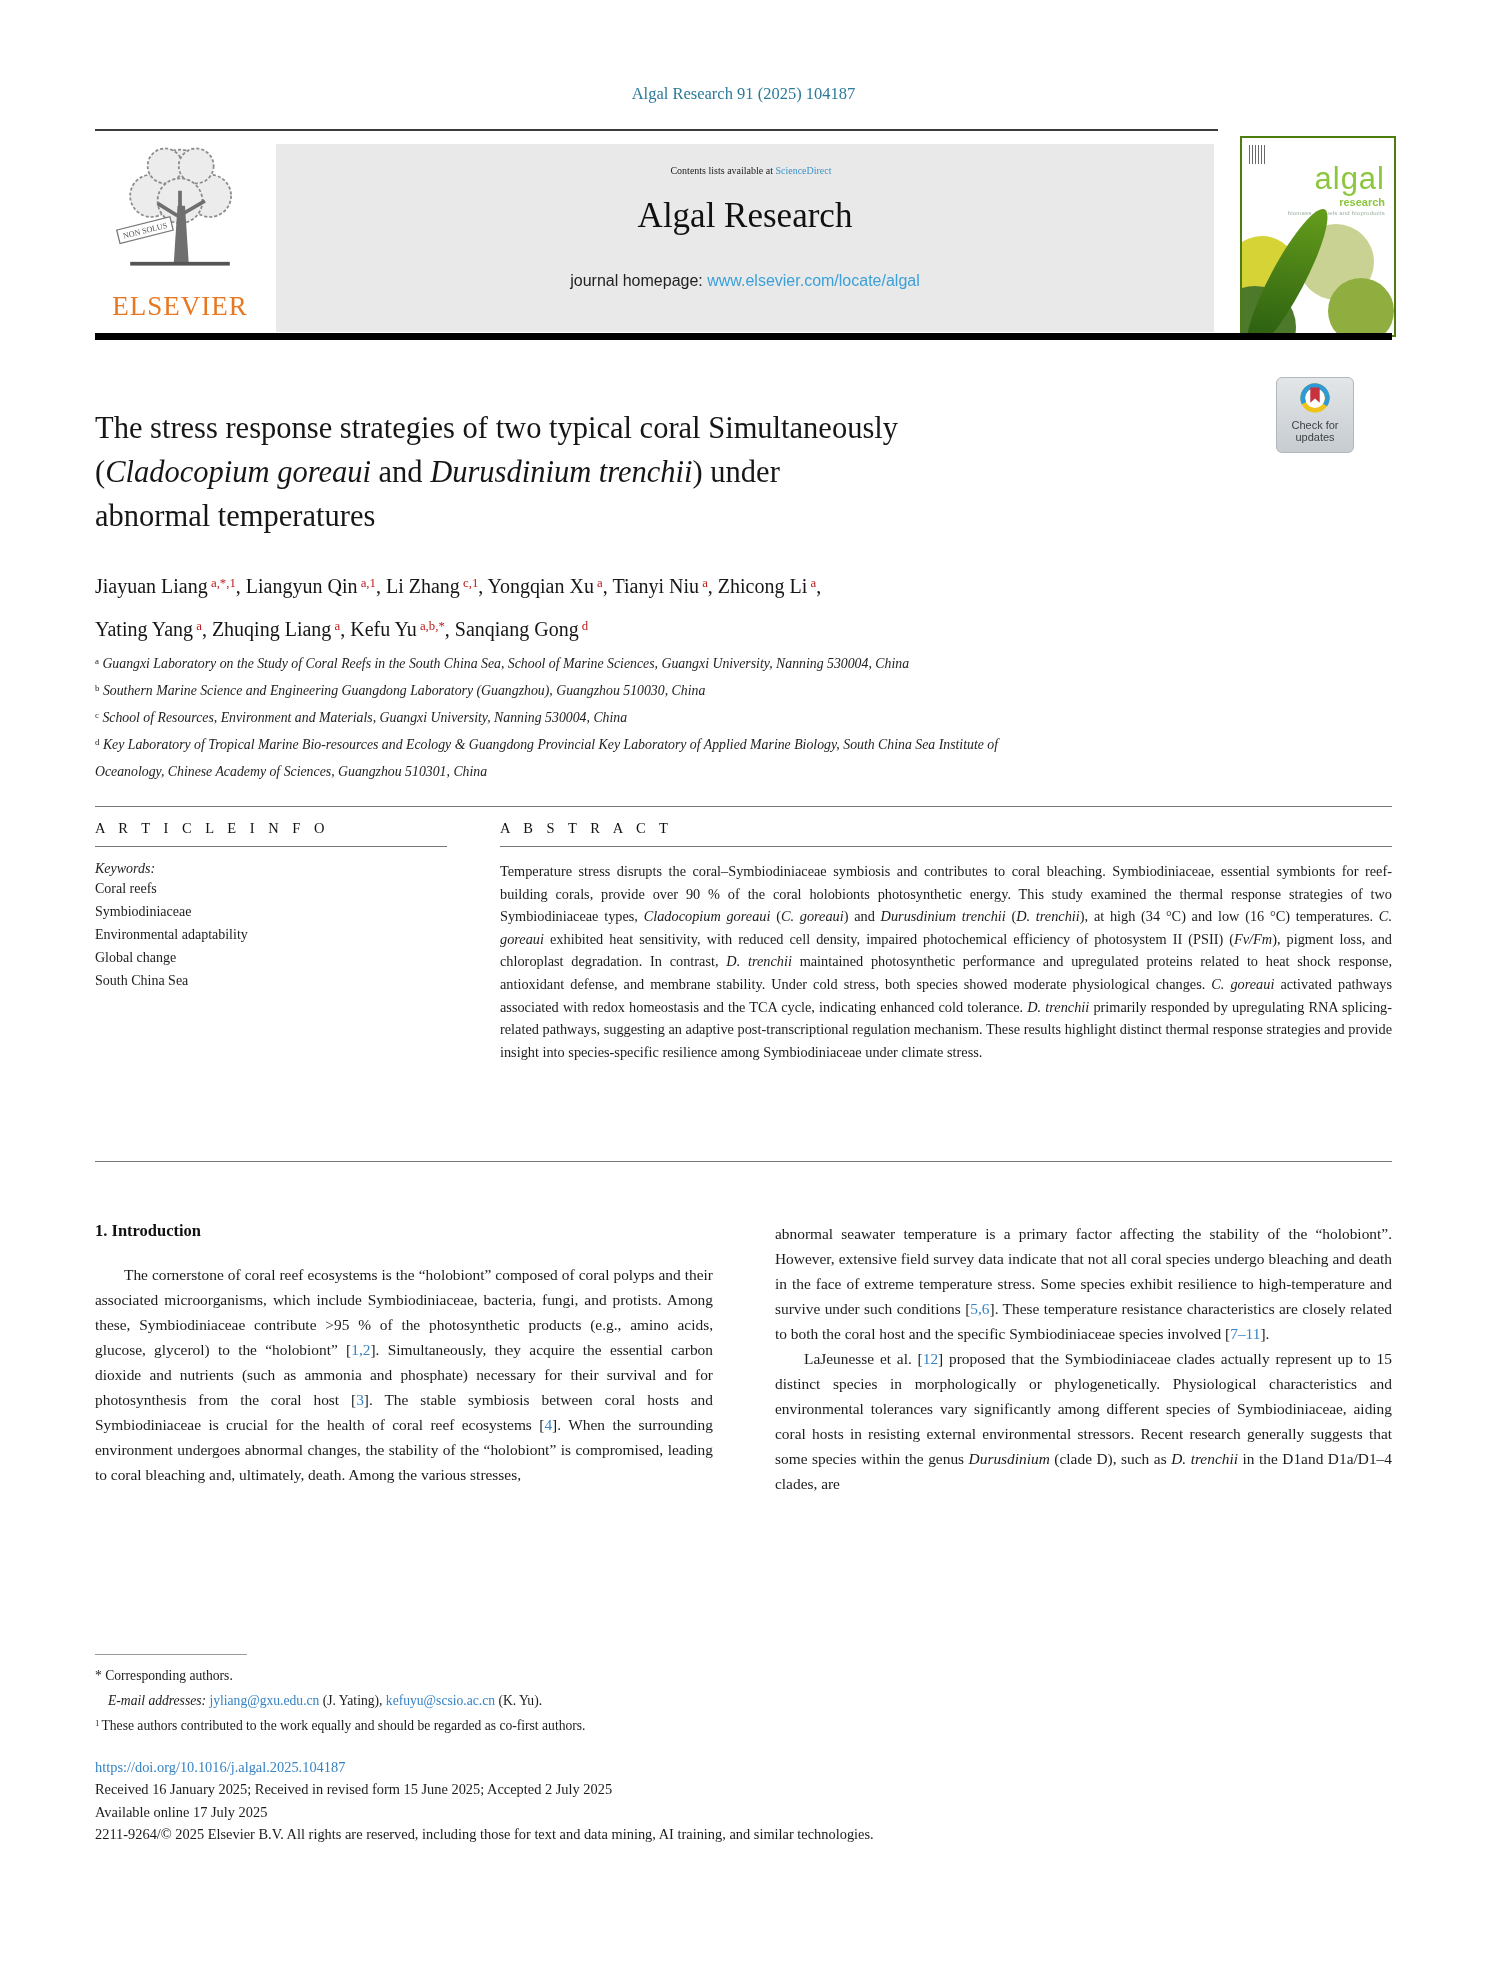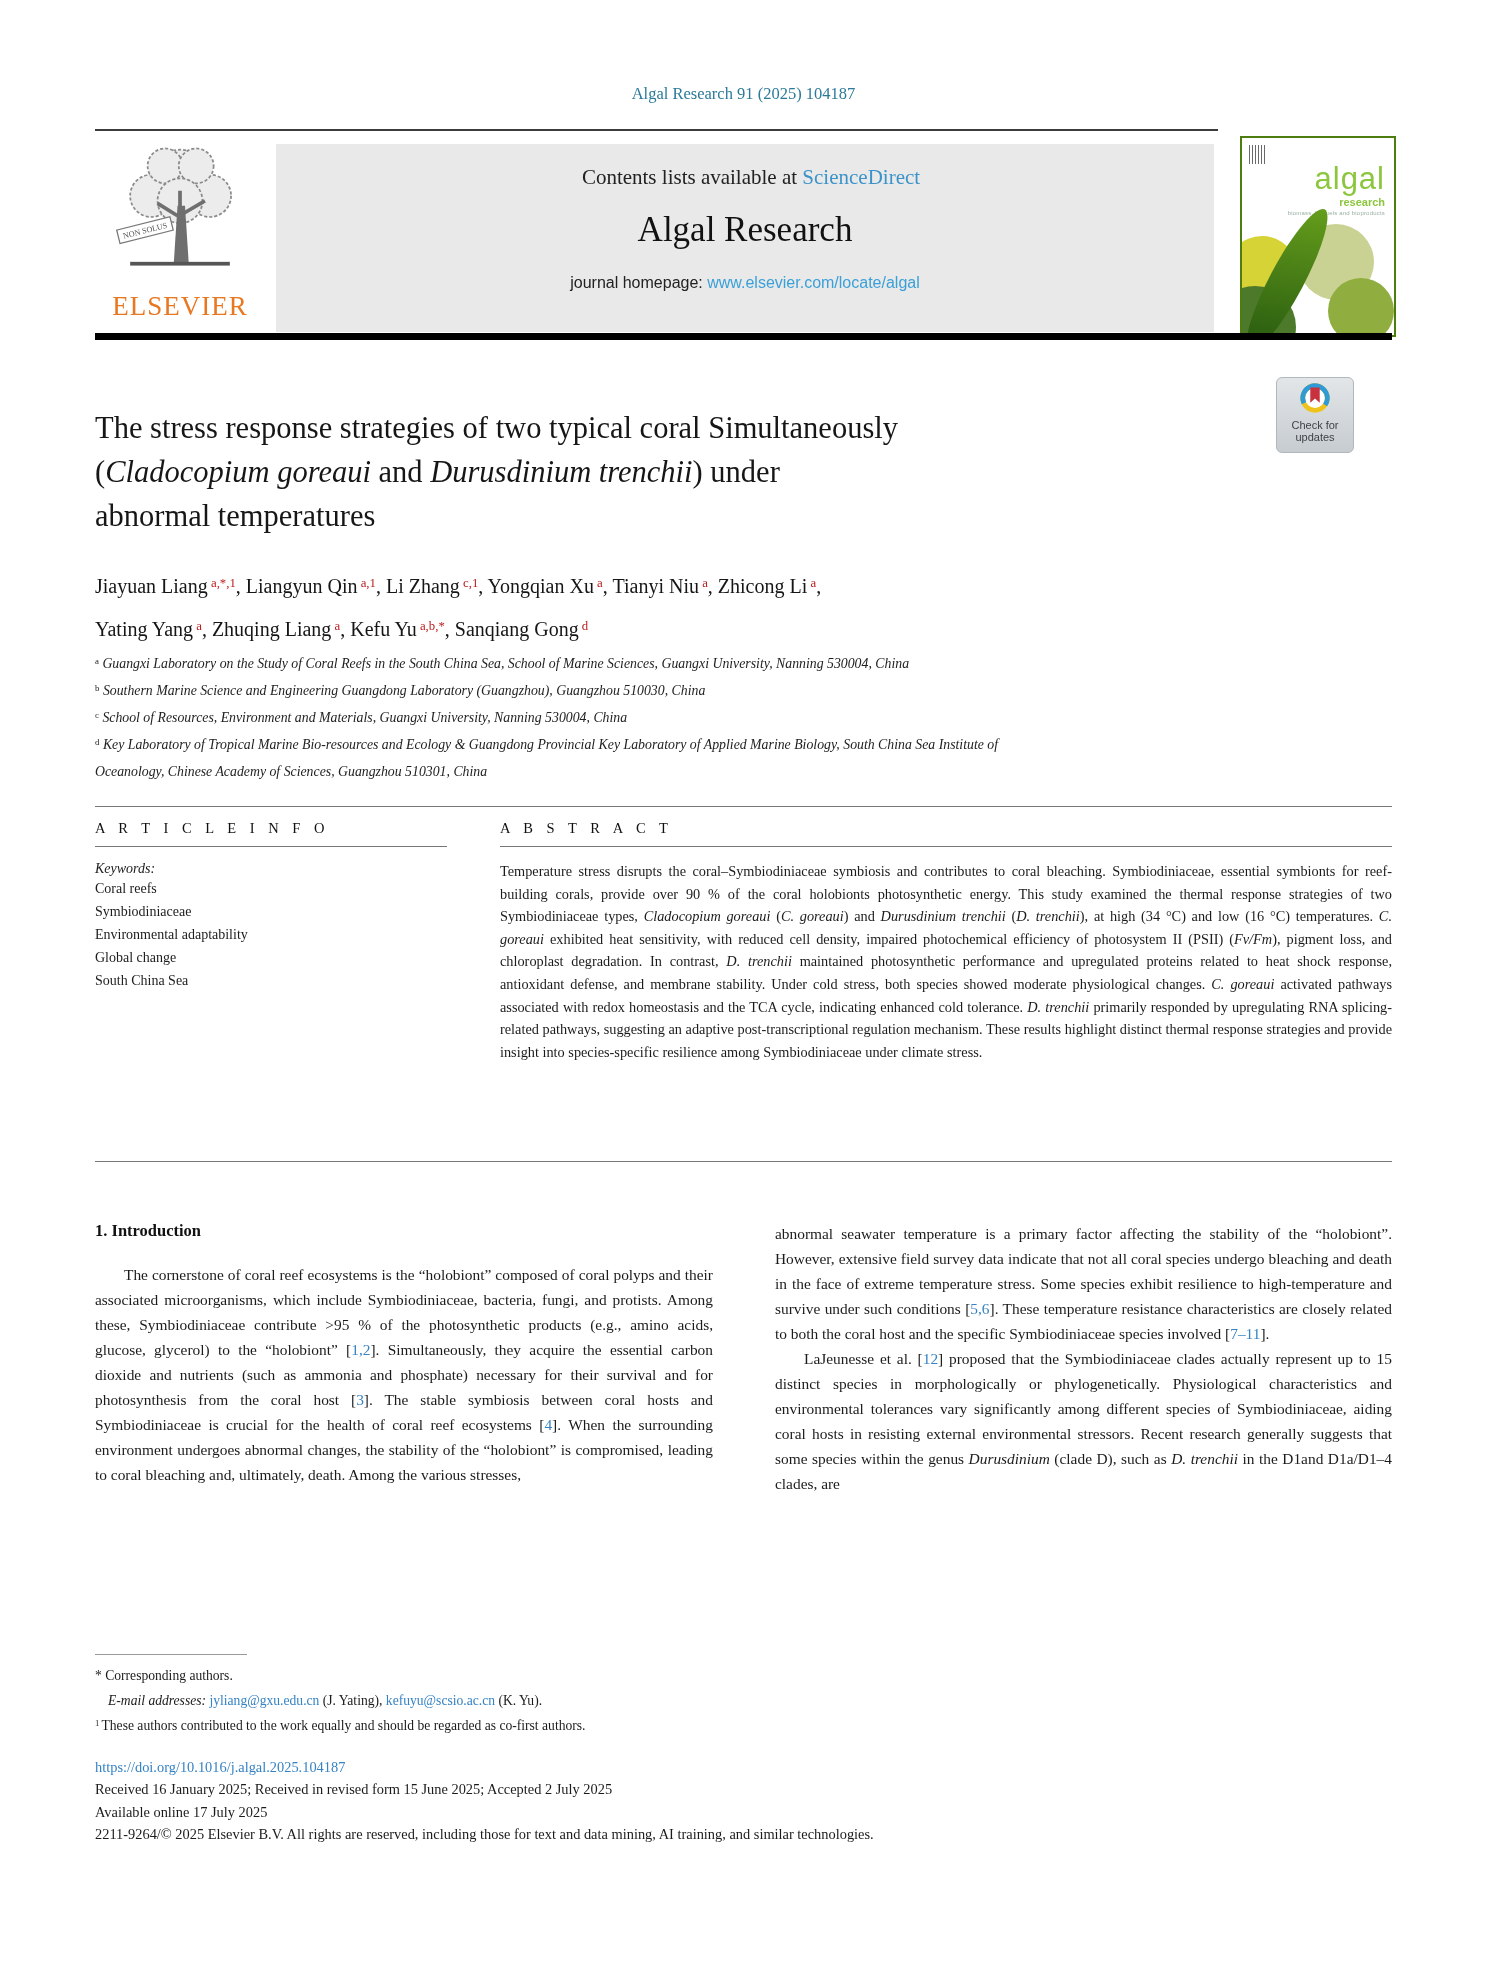--- a/index.html
+++ b/index.html
@@ -9,23 +9,23 @@
   
   .cite{position:absolute;top:84px;left:0;width:100%;text-align:center;
         font-size:16.5px;color:#2b7a99;}
   .rule-top{position:absolute;left:95px;top:129px;width:1123px;height:2px;background:#3c3c3c;}
 
   .logo-block{position:absolute;left:95px;top:141px;width:170px;height:192px;text-align:center;}
   .logo-block svg{display:block;margin:0 auto;}
   .elsevier-word{font-size:27px;color:#e87722;letter-spacing:1px;margin-top:-2px;}
 
   .header-box{position:absolute;left:276px;top:144px;width:938px;height:188px;background:#e9e9e9;text-align:center;}
-  .contents-line{margin-top:21px;font-size:21px;color:#222;margin-left:12px;}
+  .contents-line{margin-top:21px;font-size:10px;color:#222;margin-left:12px;}
   .journal-name{margin-top:20px;font-size:35px;color:#111;}
-  .homepage-line{margin-top:24px;font-size:16px;font-family:"Liberation Sans",sans-serif;color:#222;}
+  .homepage-line{margin-top:36px;font-size:16px;font-family:"Liberation Sans",sans-serif;color:#222;}
   .link{color:#3b93c9;text-decoration:none;}
   .link2{color:#3aa0d8;text-decoration:none;}
 
   
   .cover{position:absolute;left:1240px;top:136px;width:152px;height:197px;border:2px solid #4d7c0f;
          background:#fff;overflow:hidden;}
   .cover .barcode{position:absolute;top:7px;left:7px;width:17px;height:19px;
          background:repeating-linear-gradient(90deg,#6a6a6a 0 1px,transparent 1px 3px);}
   .cover .c-title{position:absolute;top:26px;right:9px;font-family:"Liberation Sans",sans-serif;
          font-size:31px;line-height:30px;color:#8cc63e;letter-spacing:1px;}

